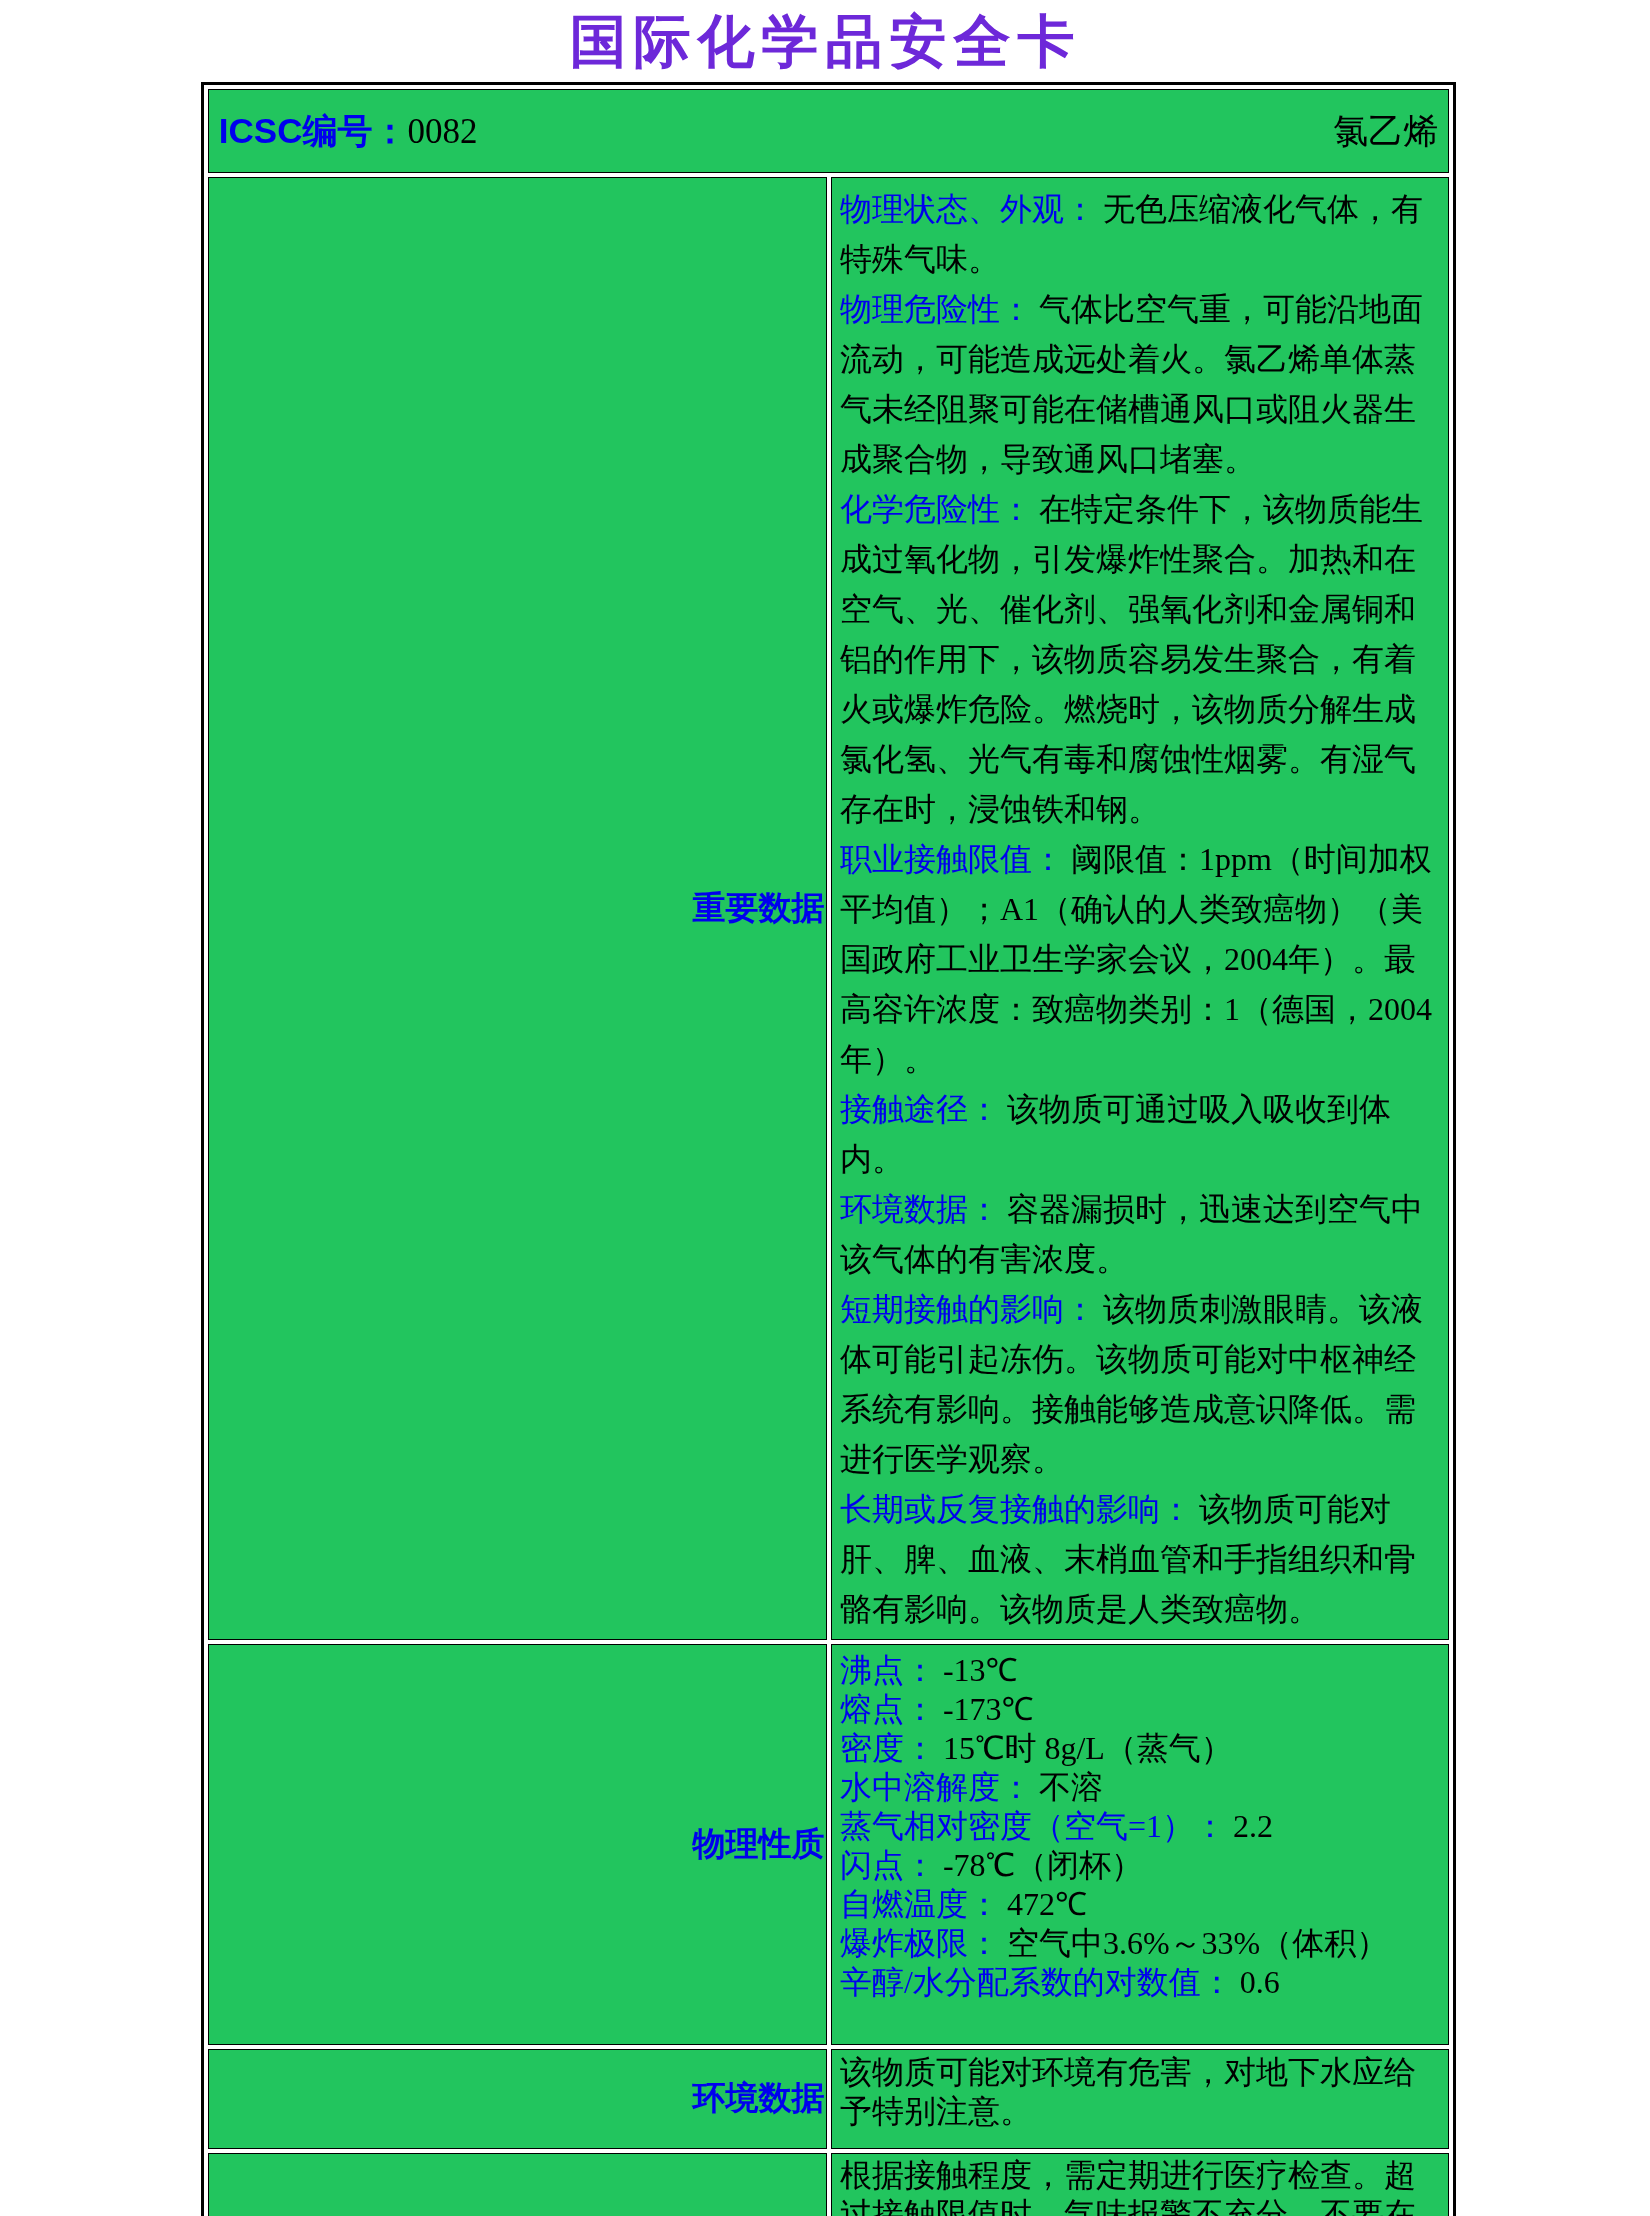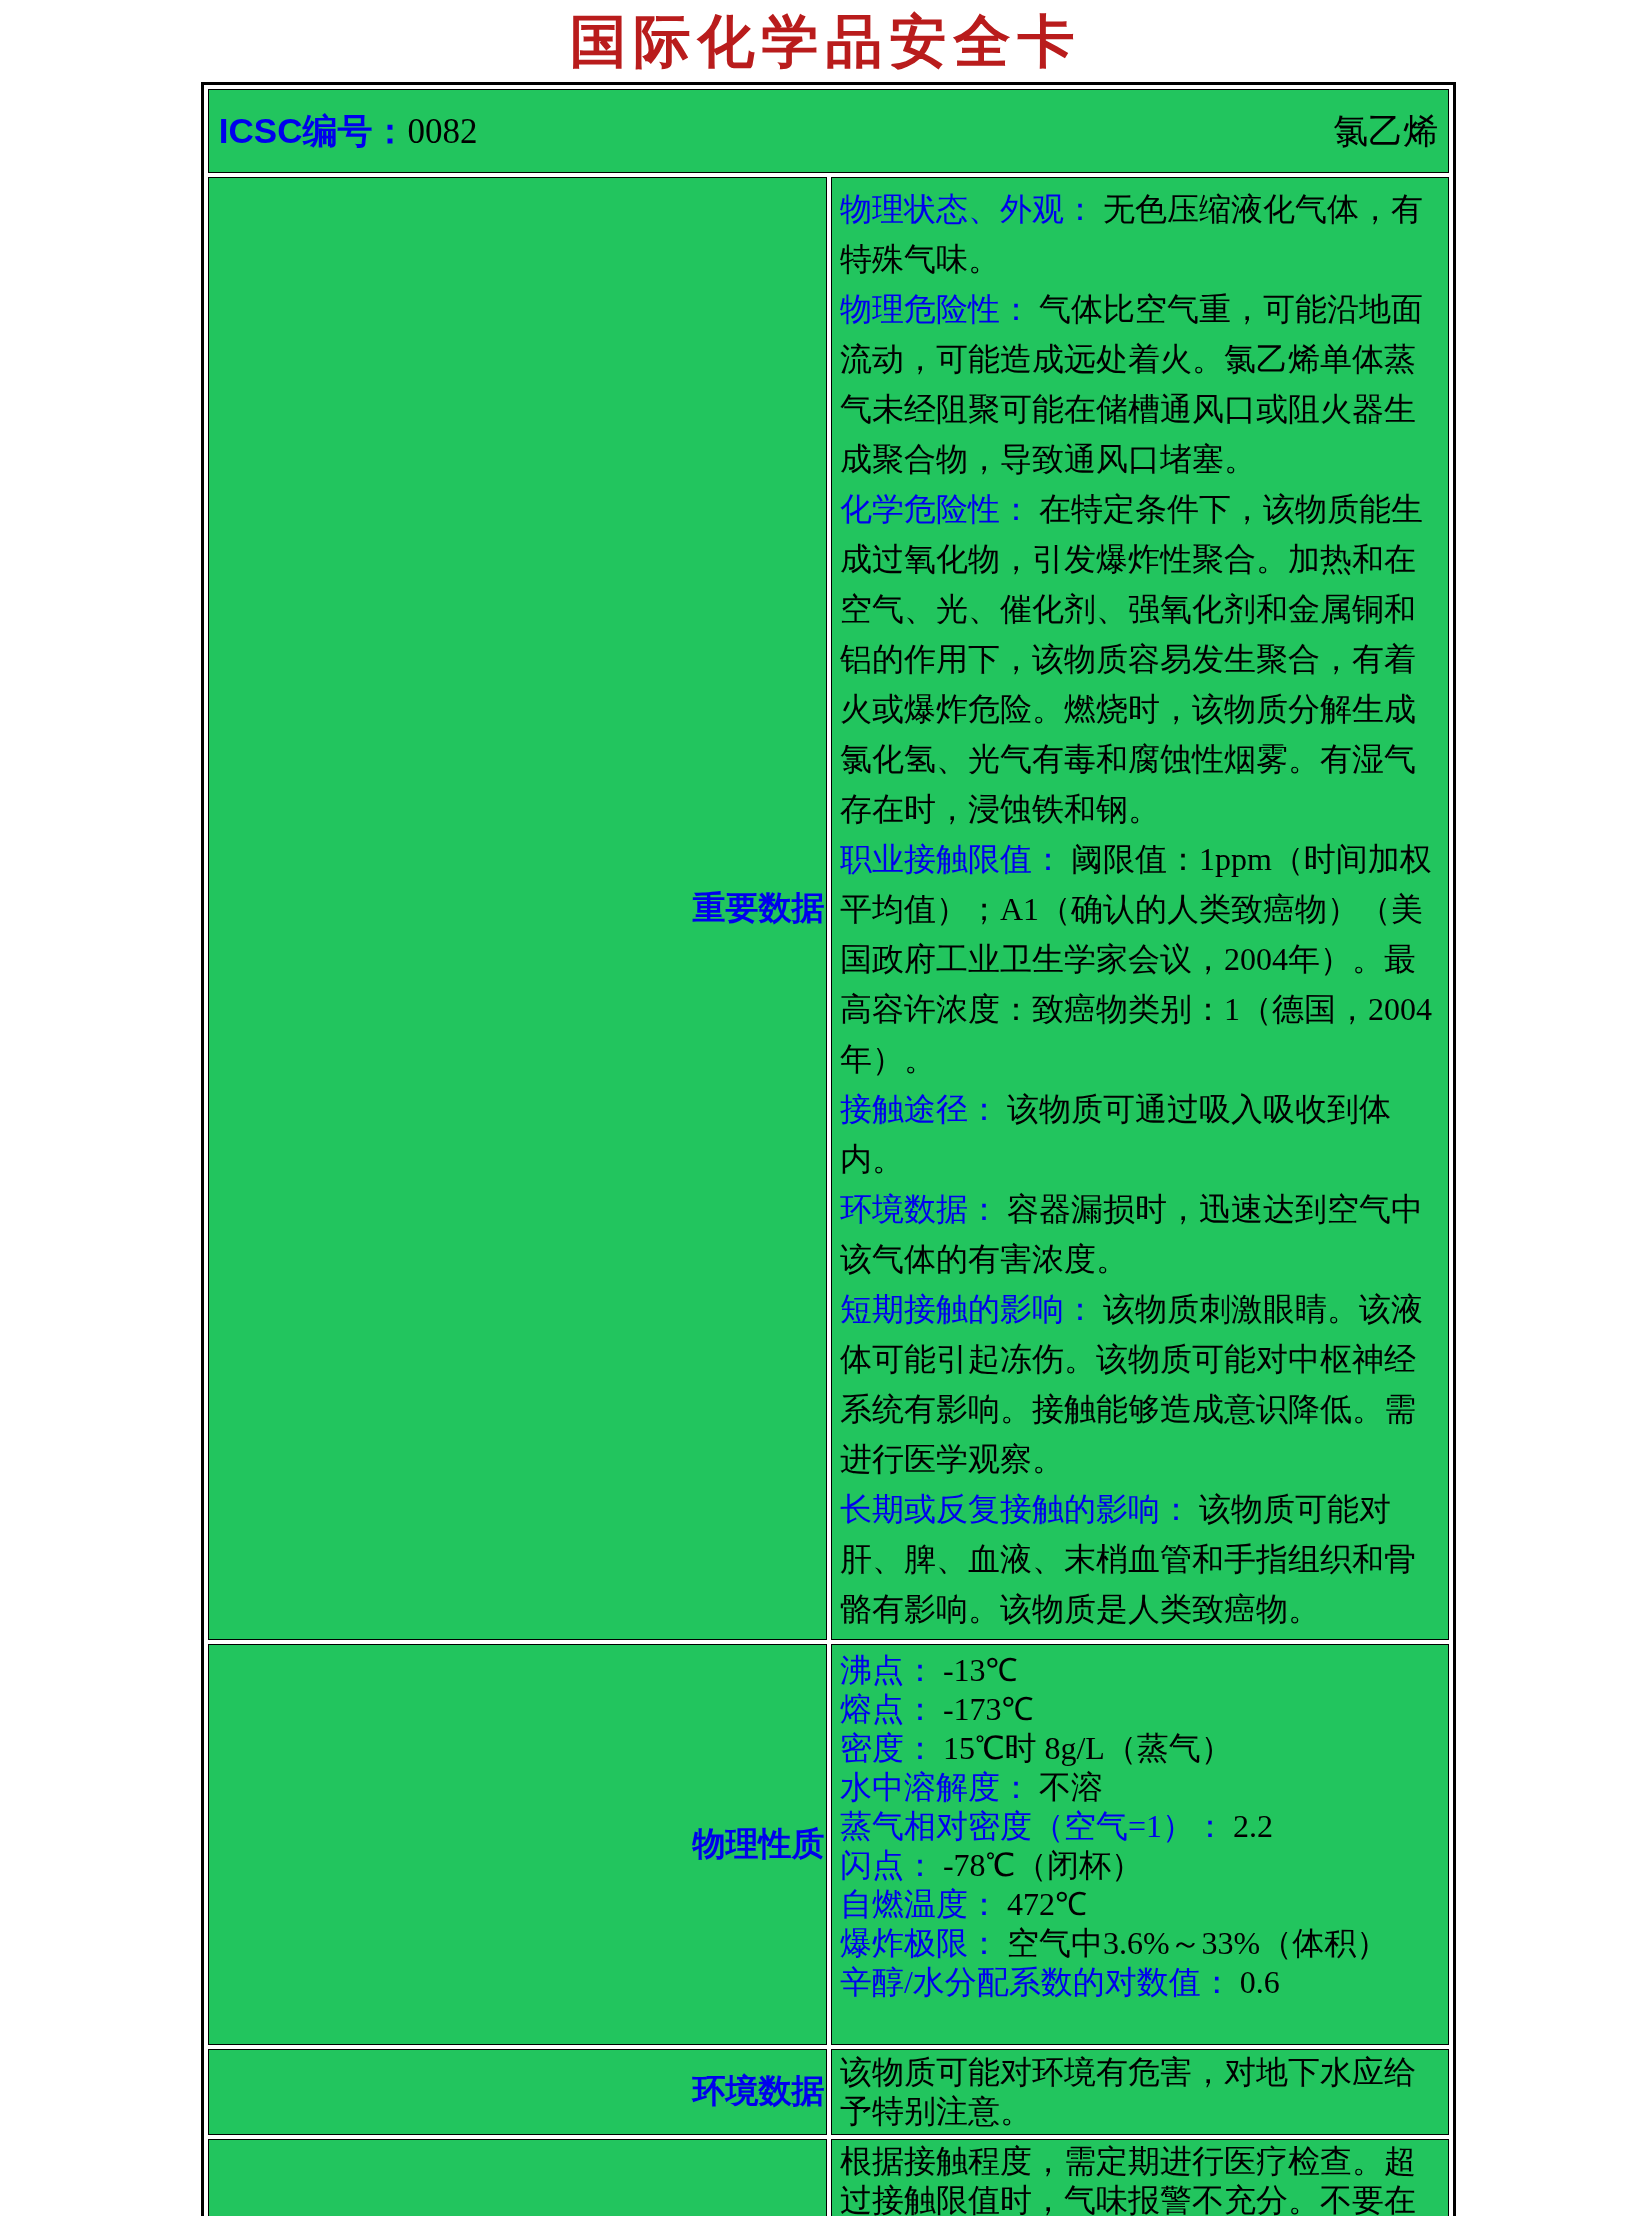--- a/index.html
+++ b/index.html
@@ -1,35 +1,35 @@
 <!DOCTYPE html>
 <html style="font-size:11px"><head>
 <meta charset="utf-8">
 <style>
   html,body{margin:0;padding:0;background:#ffffff;}
   .page{position:relative;width:1651px;height:2216px;background:#fff;
         font-family:"Liberation Serif",serif;color:#000;}
   .title{position:absolute;top:4.2px;left:0;width:100%;text-align:center;
-         color:#b91c1c;font-weight:bold;font-size:57px;letter-spacing:7px;}
+         color:#6d28d9;font-weight:bold;font-size:57px;letter-spacing:7px;}
   table.card{position:absolute;top:82px;left:201px;width:1255px;
              border:3.5px solid #000;border-collapse:separate;border-spacing:4.2px;
              background:#fff;table-layout:fixed;}
   td{border:1.4px solid #000;font-size:32px;vertical-align:top;background:#22c55e;
      overflow:hidden;}
   td.rowlabel{width:173px;text-align:right;vertical-align:middle;
               color:#0000ee;font-weight:bold;font-size:33px;}
   .hdr-cell{padding:19.5px 9.8px;vertical-align:middle;}
   .hdr-line{display:flex;justify-content:space-between;align-items:baseline;
             font-size:35px;line-height:42px;}
   .hdr-left{white-space:nowrap;}
   .hdr-label{color:#0000ee;font-weight:bold;font-family:"Liberation Sans",sans-serif;}
   .content{padding:5.6px 8.4px;}
   .important{line-height:50px;}
   .phys{line-height:39px;padding-bottom:42px;}
-  .env{line-height:39px;padding-top:2.8px;padding-bottom:3px;}
+  .env{line-height:39px;padding-top:2.8px;padding-bottom:17px;}
   .notes{line-height:39px;padding-top:2.8px;padding-bottom:2.8px;}
   .lbl{color:#0000ee;font-weight:normal;padding-right:7px;text-align:center;}
   .entry{display:block;}
 </style>
 </head>
 <body>
 
 <div class="page">
 
   <div class="title">国际化学品安全卡</div>

